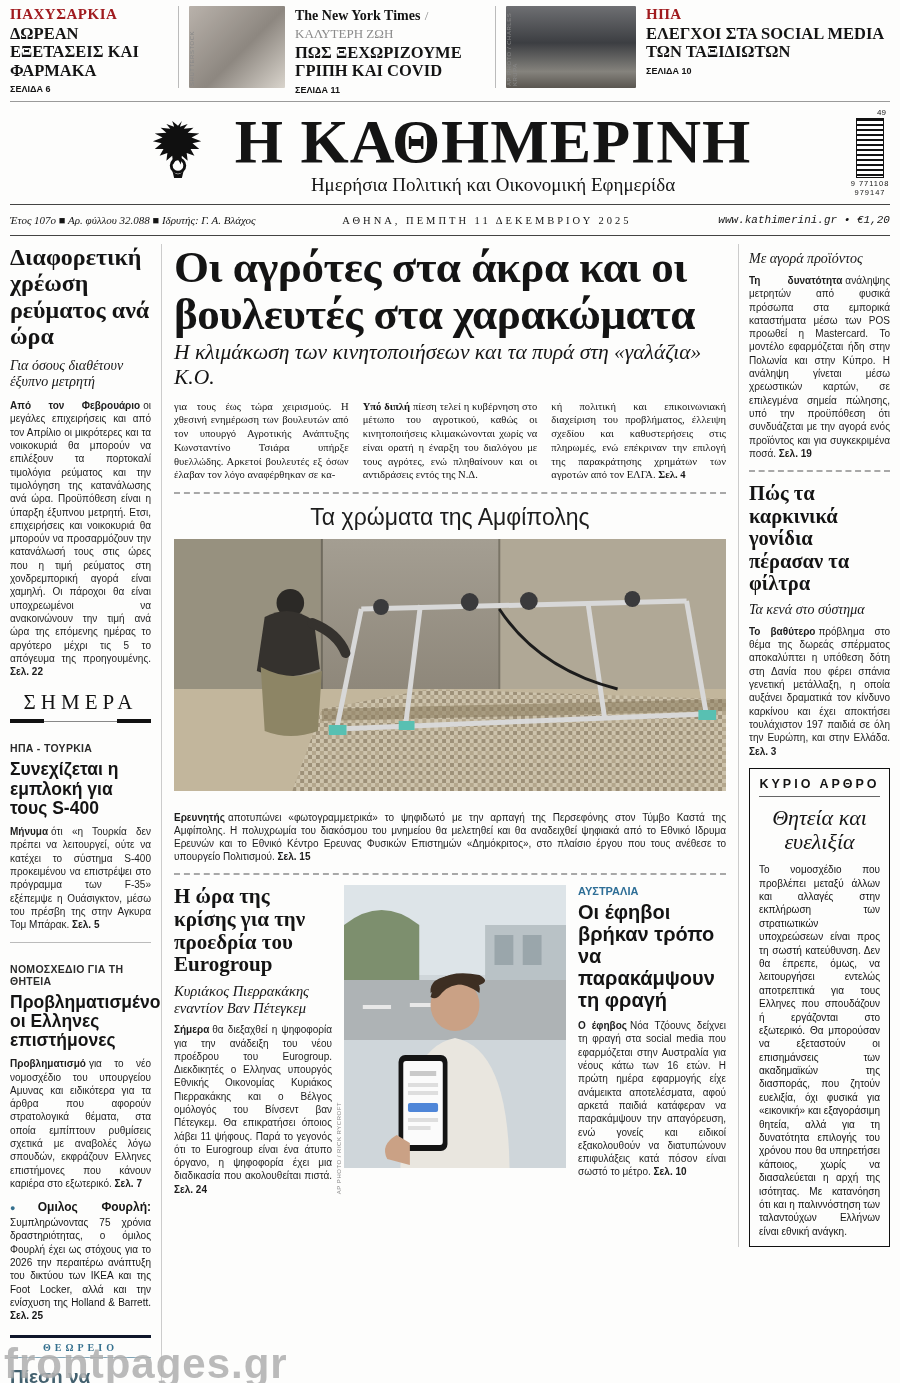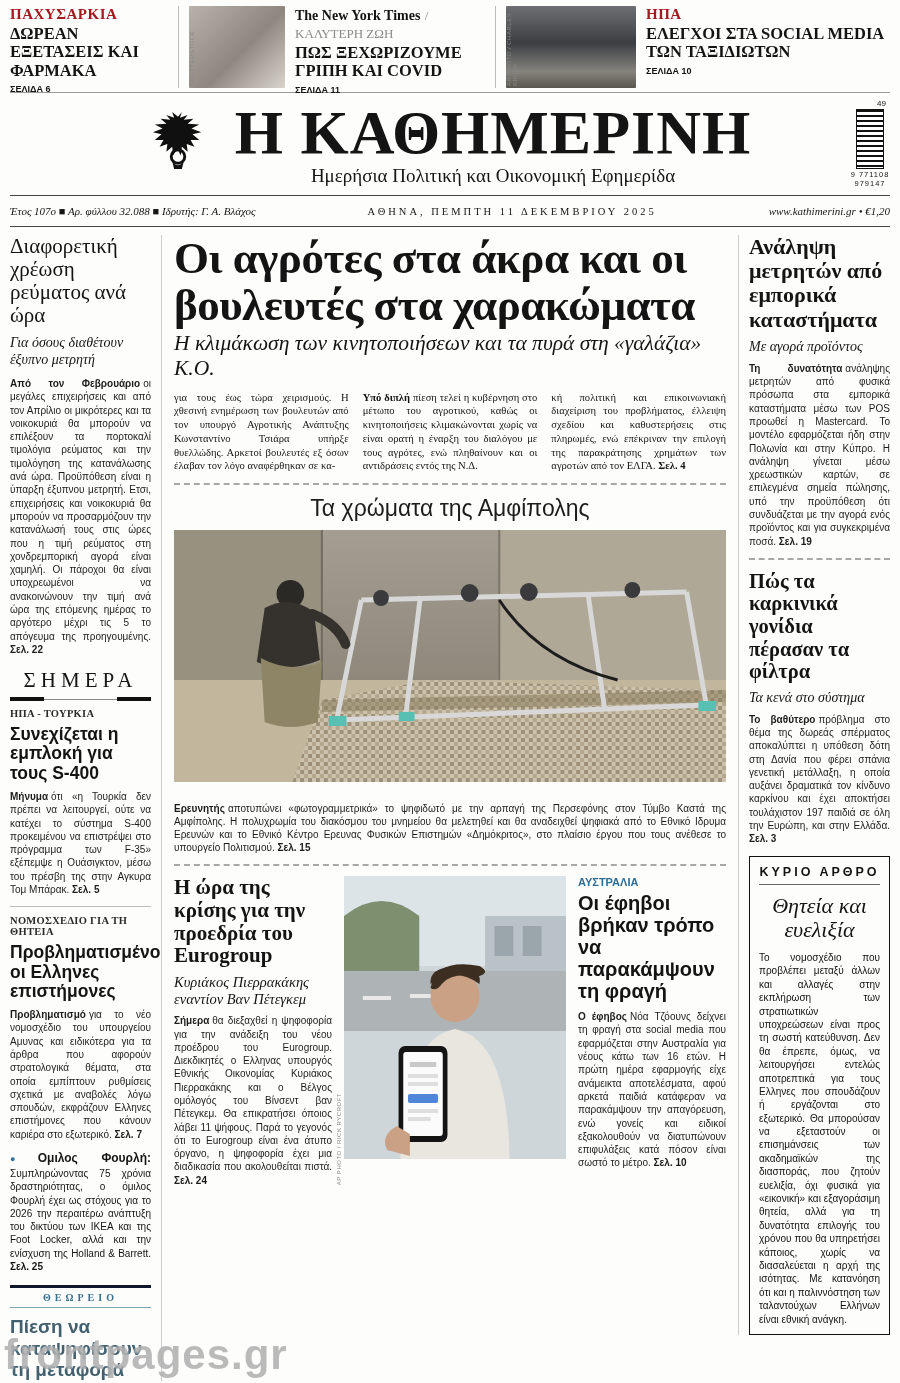--- a/index.html
+++ b/index.html
@@ -7,21 +7,21 @@
        font-family:"Liberation Sans",sans-serif;}
   .page{padding:6px 10px 0 10px;position:relative;}
   .serif{font-family:"Liberation Serif",serif;}
   .jt{text-align:justify;}
   b.lead{margin-right:3px;}
   .pg{font-weight:bold;white-space:nowrap;}
   .dashes{border-top:2px dashed #a8a8a8;margin:10px 0;}
   .vcredit{writing-mode:vertical-rl;transform:rotate(180deg);font-size:6px;color:#888;letter-spacing:.5px;
            align-self:flex-end;line-height:1;padding:2px 0;}
   
-  .teasers{display:flex;align-items:stretch;gap:10px;height:82px;border-bottom:1px solid #9a9a9a;padding-bottom:4px;}
+  .teasers{display:flex;align-items:stretch;gap:10px;height:82px;border-bottom:1px solid #9a9a9a;padding-bottom:13px;}
   .teaser{display:flex;flex-direction:column;justify-content:flex-start;}
   .tk{color:#a01b1f;font-family:"Liberation Serif",serif;font-weight:bold;font-size:15px;letter-spacing:.5px;}
   .tt{font-family:"Liberation Serif",serif;font-weight:bold;font-size:16.5px;line-height:1.12;margin-top:2px;}
   .tp{font-size:9px;font-weight:bold;margin-top:4px;}
   .vsep{width:1px;background:#bbb;}
   .timg{border-radius:1px;display:flex;}
   .nytbrand{font-family:"Liberation Serif",serif;font-weight:bold;font-size:14px;}
   .nyttag{color:#8a8a8a;font-family:"Liberation Serif",serif;font-size:13px;}
   
   .masthead{display:flex;align-items:center;justify-content:center;gap:28px;padding:8px 0 2px 0;position:relative;}
@@ -29,33 +29,33 @@
   .mast-sub{font-family:"Liberation Serif",serif;font-size:19px;text-align:center;margin-top:2px;}
   .barcode-wrap{position:absolute;right:0;top:6px;width:40px;text-align:center;}
   .bc-num-top{font-size:8px;text-align:right;padding-right:4px;}
   .bars{width:26px;height:58px;margin:1px auto;border:1px solid #111;
         background:repeating-linear-gradient(180deg,#111 0 2px,#fff 2px 5px);}
   .bc-num{font-size:7.5px;letter-spacing:1px;}
   .dateline{display:flex;justify-content:space-between;align-items:center;border-top:1px solid #444;border-bottom:1px solid #444;
             padding:9px 0;margin-top:6px;font-size:11px;}
   .dl-left{font-family:"Liberation Serif",serif;font-style:italic;}
   .dl-center{letter-spacing:3px;font-size:10.5px;font-family:"Liberation Serif",serif;}
-  .dl-right{font-family:Liberation Serif, serif;font-style:italic;}
+  .dl-right{font-family:Liberation Mono, monospace;font-style:italic;}
   
   .main-grid{display:grid;grid-template-columns:152px 1fr;column-gap:12px;margin-top:8px;height:1146px;overflow:hidden;}
   .leftcol{border-right:1px solid #ccc;padding-right:10px;overflow:hidden;}
   
-  .l-title{font-family:"Liberation Serif",serif;font-weight:400;font-size:21px;line-height:1.1;}
+  .l-title{font-family:"Liberation Serif",serif;font-weight:700;font-size:24px;line-height:1.1;}
   .l-sub{font-family:"Liberation Serif",serif;font-style:italic;font-size:14px;margin:8px 0 8px 0;line-height:1.2;}
   .body10{font-size:10px;line-height:1.33;color:#1c1c1c;}
   .simera{margin-top:12px;text-align:center;position:relative;padding-bottom:6px;border-bottom:1px solid #888;}
   .simera .word{font-family:"Liberation Serif",serif;font-size:21px;letter-spacing:5px;}
   .simera .bar{position:absolute;bottom:-2px;width:34px;height:4px;background:#111;}
   .simera .bar.l{left:0}.simera .bar.r{right:0}
-  .kicker{font-size:10.5px;font-weight:bold;color:#2b2b2b;letter-spacing:.3px;margin-top:8px;font-family:Liberation Serif, serif;}
+  .kicker{font-size:10.5px;font-weight:bold;color:#2b2b2b;letter-spacing:.3px;margin-top:20px;}
   .s-title{font-size:17.5px;font-weight:bold;line-height:1.1;margin:6px 0 7px 0;}
   .theoreio{margin-top:12px;}
   .th-head{color:#35708e;font-family:"Liberation Serif",serif;font-weight:bold;font-size:10px;letter-spacing:4px;
            text-align:center;border-top:3px solid #0f172a;border-bottom:1px solid #7fa3b5;padding:4px 0;}
   .th-title{color:#42606e;font-size:19px;font-weight:600;line-height:1.12;margin:8px 0 2px 0;}
   .bullet-item{margin-top:10px;font-size:10px;line-height:1.33;}
   .bullet-item .bl{font-size:12px;font-weight:bold;}
   .bdot{color:#35708e;font-size:9px;margin-right:2px;}
   
   .top-grid{display:grid;grid-template-columns:1fr 152px;column-gap:12px;}
@@ -312,21 +312,20 @@
               <div class="body10 jt">
                 <b class="lead">Ο έφηβος</b><span>Νόα Τζόουνς δείχνει τη φραγή στα social media που εφαρμόζεται στην Αυστραλία για νέους κάτω των 16 ετών. Η πρώτη ημέρα εφαρμογής είχε ανάμεικτα αποτελέσματα, αφού αρκετά παιδιά κατάφεραν να παρακάμψουν την απαγόρευση, ενώ γονείς και ειδικοί εξακολουθούν να διατυπώνουν επιφυλάξεις κατά πόσον είναι σωστό το μέτρο.</span>
                 <span class="pg">Σελ. 10</span>
               </div>
             </div>
           </div>
         </div>
 
         <div class="rightcol">
           <div>
-            <div class="r-title">Ανάληψη μετρητών από εμπορικά καταστήματα</div>
             <div class="r-sub">Με αγορά προϊόντος</div>
             <div class="body10 jt">
               <b class="lead">Τη δυνατότητα</b><span>ανάληψης μετρητών από φυσικά πρόσωπα στα εμπορικά καταστήματα μέσω των POS προωθεί η Mastercard. Το μοντέλο εφαρμόζεται ήδη στην Πολωνία και στην Κύπρο. Η ανάληψη γίνεται μέσω χρεωστικών καρτών, σε επιλεγμένα σημεία πώλησης, υπό την προϋπόθεση ότι συνδυάζεται με την αγορά ενός προϊόντος και για συγκεκριμένα ποσά.</span>
               <span class="pg">Σελ. 19</span>
             </div>
           </div>
           <div class="dashes"></div>
           <div>
             <div class="r-title2">Πώς τα καρκινικά γονίδια πέρασαν τα φίλτρα</div>
             <div class="r-sub">Τα κενά στο σύστημα</div>

